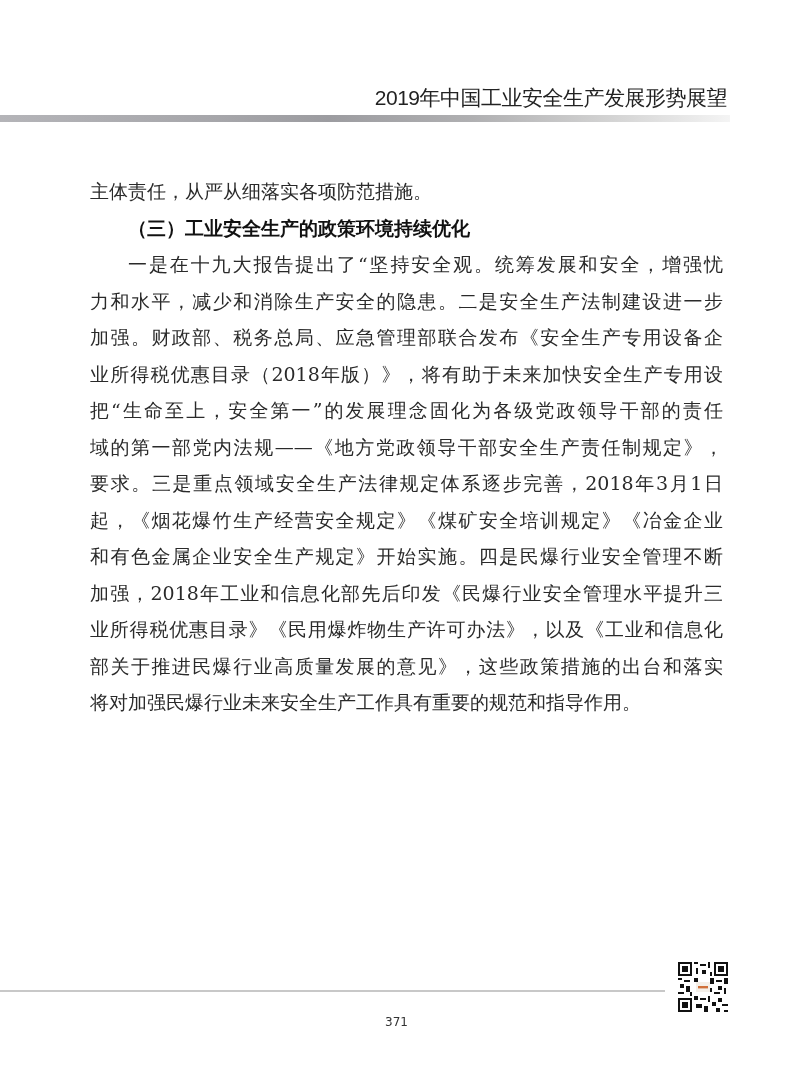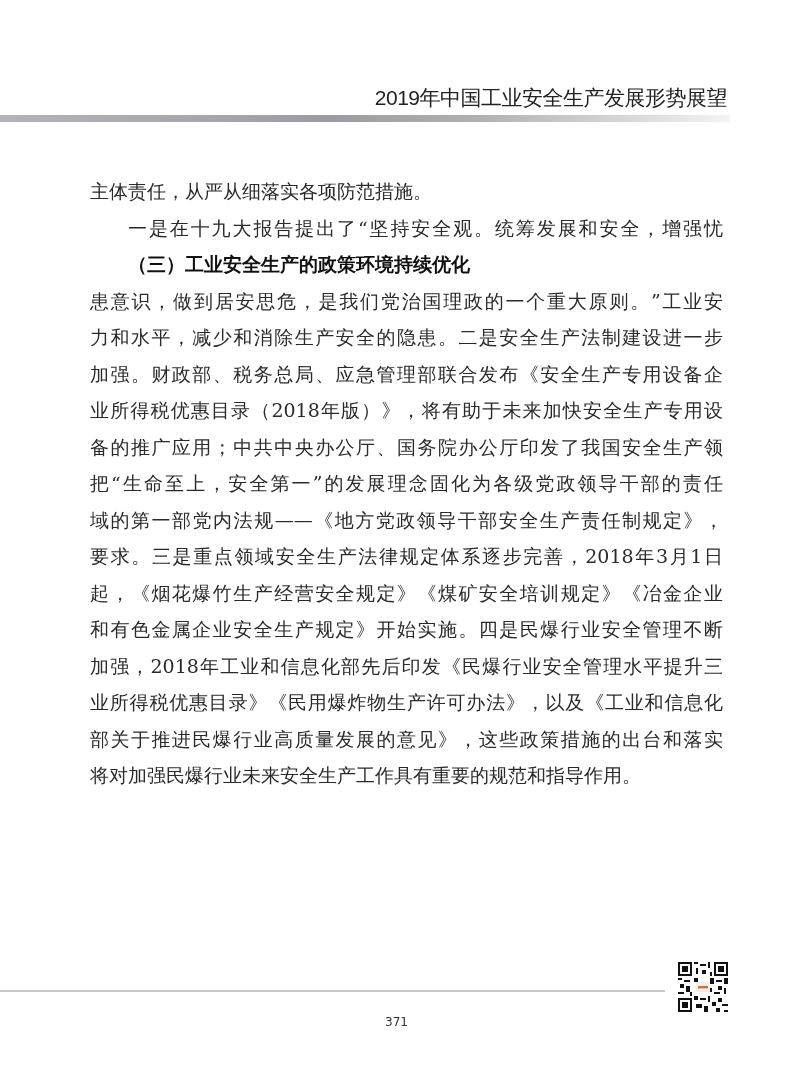--- a/index.html
+++ b/index.html
@@ -17,27 +17,25 @@
   .qr { position: absolute; left: 678px; top: 962px; width: 50px; height: 50px; }
 </style>
 </head>
 <body>
 
 <div class="running-head">2019年中国工业安全生产发展形势展望</div>
 <div class="head-bar"></div>
 
 <div class="body-text">
   <div class="line last">主体责任，从严从细落实各项防范措施。</div>
+  <div class="line heading">（三）工业安全生产的政策环境持续优化</div>
   <div class="line indent">一是在十九大报告提出了“坚持安全观。统筹发展和安全，增强忧</div>
-  <div class="line heading">（三）工业安全生产的政策环境持续优化</div>
-  <div class="line">患意识，做到居安思危，是我们党治国理政的一个重大原则。”工业安</div>
   <div class="line">力和水平，减少和消除生产安全的隐患。二是安全生产法制建设进一步</div>
   <div class="line">加强。财政部、税务总局、应急管理部联合发布《安全生产专用设备企</div>
   <div class="line">业所得税优惠目录（2018年版）》，将有助于未来加快安全生产专用设</div>
-  <div class="line">备的推广应用；中共中央办公厅、国务院办公厅印发了我国安全生产领</div>
   <div class="line">把“生命至上，安全第一”的发展理念固化为各级党政领导干部的责任</div>
   <div class="line">域的第一部党内法规——《地方党政领导干部安全生产责任制规定》，</div>
   <div class="line">要求。三是重点领域安全生产法律规定体系逐步完善，2018年3月1日</div>
   <div class="line">起，《烟花爆竹生产经营安全规定》《煤矿安全培训规定》《冶金企业</div>
   <div class="line">和有色金属企业安全生产规定》开始实施。四是民爆行业安全管理不断</div>
   <div class="line">加强，2018年工业和信息化部先后印发《民爆行业安全管理水平提升三</div>
   <div class="line">业所得税优惠目录》《民用爆炸物生产许可办法》，以及《工业和信息化</div>
   <div class="line">部关于推进民爆行业高质量发展的意见》，这些政策措施的出台和落实</div>
   <div class="line last">将对加强民爆行业未来安全生产工作具有重要的规范和指导作用。</div>
 </div>

